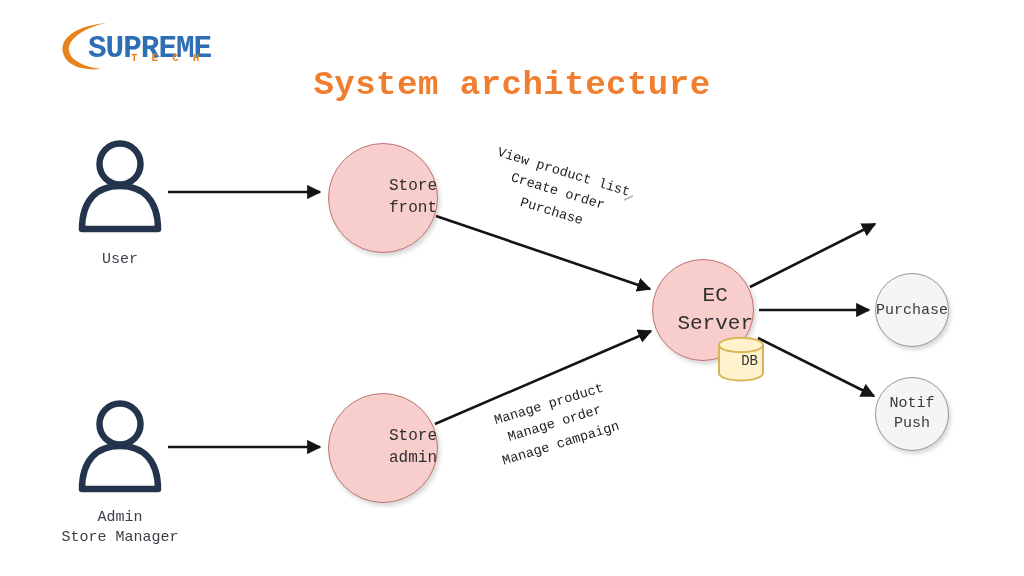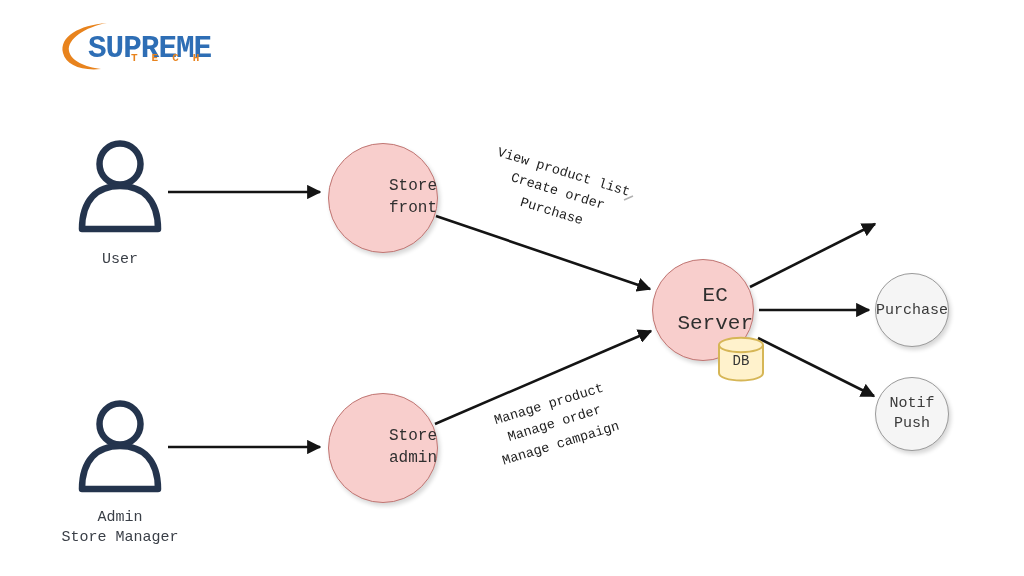--- a/index.html
+++ b/index.html
@@ -70,21 +70,21 @@
     position: absolute; text-align: center; font-size: 13.5px; color: #1c1c1c;
     line-height: 1.5;
   }
   #edge-label-top    { left: 480px; top: 162px; width: 155px; transform: rotate(17deg); }
   #edge-label-bottom { left: 470px; top: 394px; width: 170px; transform: rotate(-17deg); }
 
   
   .db-wrap { position: absolute; left: 716px; top: 336px; width: 50px; height: 46px; }
   .db-wrap svg { display: block; }
   .db-text {
-    position: absolute; left: 0; right: 0; top: 17px; text-align: center;
+    position: absolute; left: 0; right: 8px; top: 17px; text-align: right;
     font-size: 14px; color: #333; font-weight: normal;
   }
 
   
   #edges { position: absolute; left: 0; top: 0; width: 1024px; height: 576px; pointer-events: none; }
   .edge { stroke: var(--c-arrow, #141414); stroke-width: 2.6; fill: none; }
   .stray { stroke: #b0b0b0; stroke-width: 1.6; }
 </style>
 </head>
 <body>
@@ -92,20 +92,21 @@
 <div id="slide">
 
   <div class="logo">
     <svg class="logo-swoosh" viewBox="0 0 54 50">
       <path d="M50 2 C 22 4 2 16 6 32 C 9 44 24 50 44 48 C 28 46 14 40 12 30 C 10 18 28 6 50 2 Z" fill="#E8831D"></path>
     </svg>
     <span class="logo-primary">SUPREME</span>
     <span class="logo-secondary">TECH</span>
   </div>
 
+  <div class="title">System architecture</div>
 
   <svg id="edges">
     <defs>
       <marker id="arrow" viewBox="0 0 10 10" refX="9" refY="5" markerWidth="5.5" markerHeight="5.5" orient="auto-start-reverse">
         <path d="M0 0 L10 5 L0 10 Z" fill="#141414"></path>
       </marker>
     </defs>
     <line class="edge" x1="168" y1="192" x2="320" y2="192" marker-end="url(#arrow)"></line>
     <line class="edge" x1="168" y1="447" x2="320" y2="447" marker-end="url(#arrow)"></line>
     <line class="edge" x1="436" y1="216" x2="650" y2="289" marker-end="url(#arrow)"></line>

